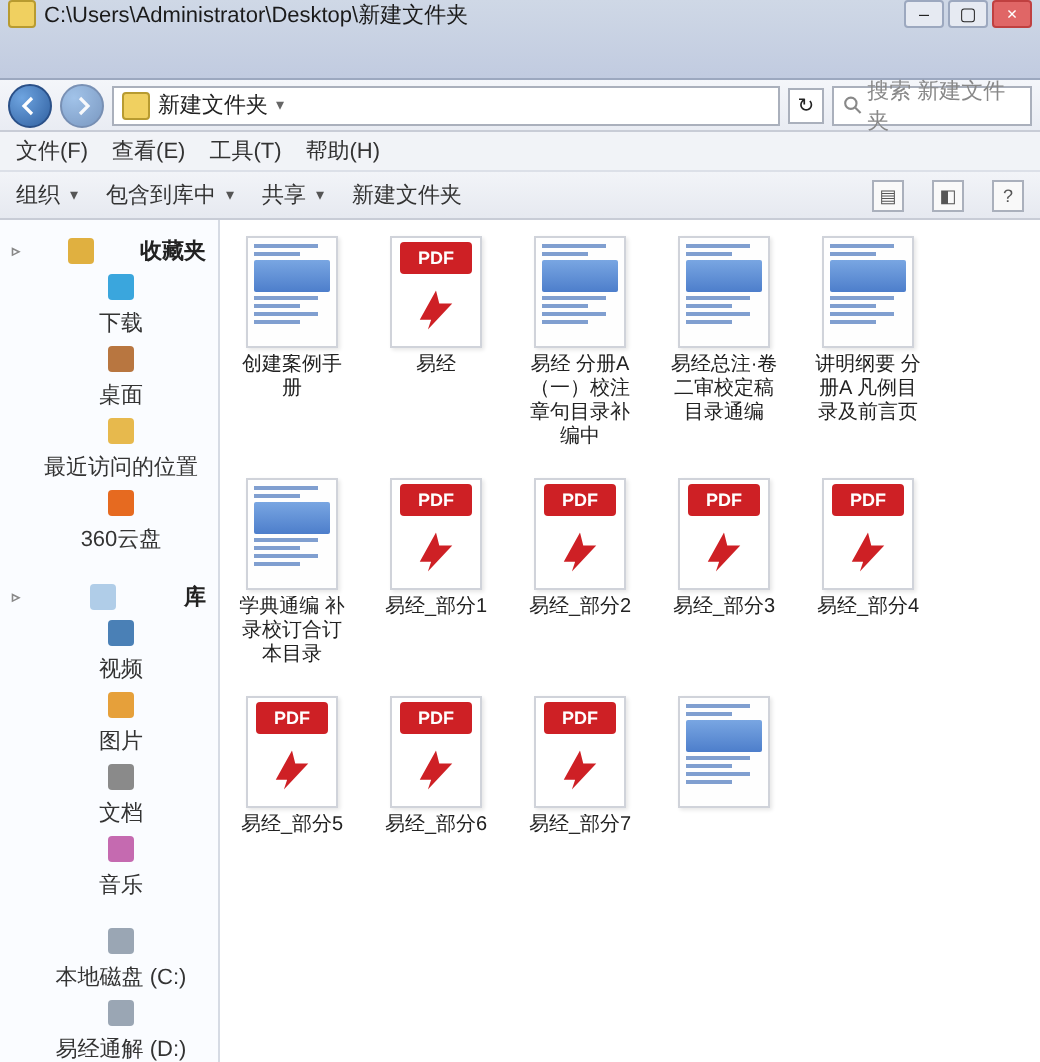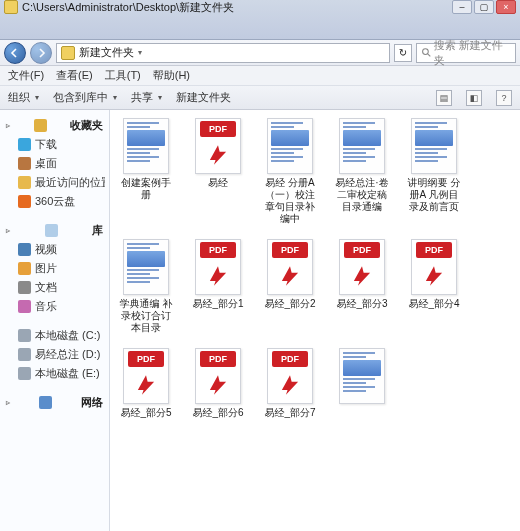--- a/index.html
+++ b/index.html
@@ -27,21 +27,21 @@
   .toolbar .tb-item { display: flex; align-items: center; gap: 3px; cursor: pointer; }
   .toolbar .tb-drop::after { content: "▾"; font-size: 8px; color: #555; margin-left: 2px; }
   .toolbar-spacer { flex: 1; }
   .tb-icon { width: 16px; height: 16px; border: 1px solid #aab0bc; background: #f9f9f9; display: flex; align-items: center; justify-content: center; cursor: pointer; font-size: 9px; color: #555; }
 
   .body-split { flex: 1; display: flex; min-height: 0; }
   .sidebar { width: 110px; background: #fafcff; border-right: 1px solid #d6dbe4; padding: 6px 4px; overflow: hidden; }
   .side-section { margin-bottom: 10px; }
   .side-head { font-size: 11px; font-weight: bold; display: flex; align-items: center; gap: 4px; color: #222; padding: 2px 2px; justify-content: space-between; }
   .side-head::before { content: "▹"; font-size: 8px; color: #888; }
-  .side-items div { font-size: 11px; display: flex; align-items: center; gap: 4px; padding: 2px 2px 2px 14px; color: #333; cursor: pointer; white-space: nowrap; overflow: hidden; text-overflow: ellipsis; }
+  .side-items div { font-size: 11px; display: flex; align-items: center; gap: 4px; padding: 2px 2px 2px 14px; color: #333; cursor: pointer; white-space: nowrap; overflow: hidden; text-overflow: ellipsis; flex-direction: column; }
   .ic { width: 13px; height: 13px; display: inline-block; flex: 0 0 13px; border-radius: 2px; }
   .ic-fav { background: #e0b040; }
   .ic-dl { background: #3aa6dd; }
   .ic-desk { background: #b87640; }
   .ic-recent { background: #e7b94d; }
   .ic-360 { background: #e66a20; }
   .ic-lib { background: #b0cde8; }
   .ic-vid { background: #4a80b6; }
   .ic-pic { background: #e6a03a; }
   .ic-doc { background: #8a8a8a; }
@@ -183,21 +183,21 @@
     </div>
 
     <div class="side-section">
       <div class="side-items">
         <div>
             <span class="ic ic-drive"></span>
             <span>本地磁盘 (C:)</span>
           </div>
         <div>
             <span class="ic ic-drive"></span>
-            <span>易经总注 (D:)</span>
+            <span>易经通解 (D:)</span>
           </div>
         <div>
             <span class="ic ic-drive"></span>
             <span>本地磁盘 (E:)</span>
           </div>
       </div>
     </div>
 
     <div class="side-section">
       <div class="side-head">

